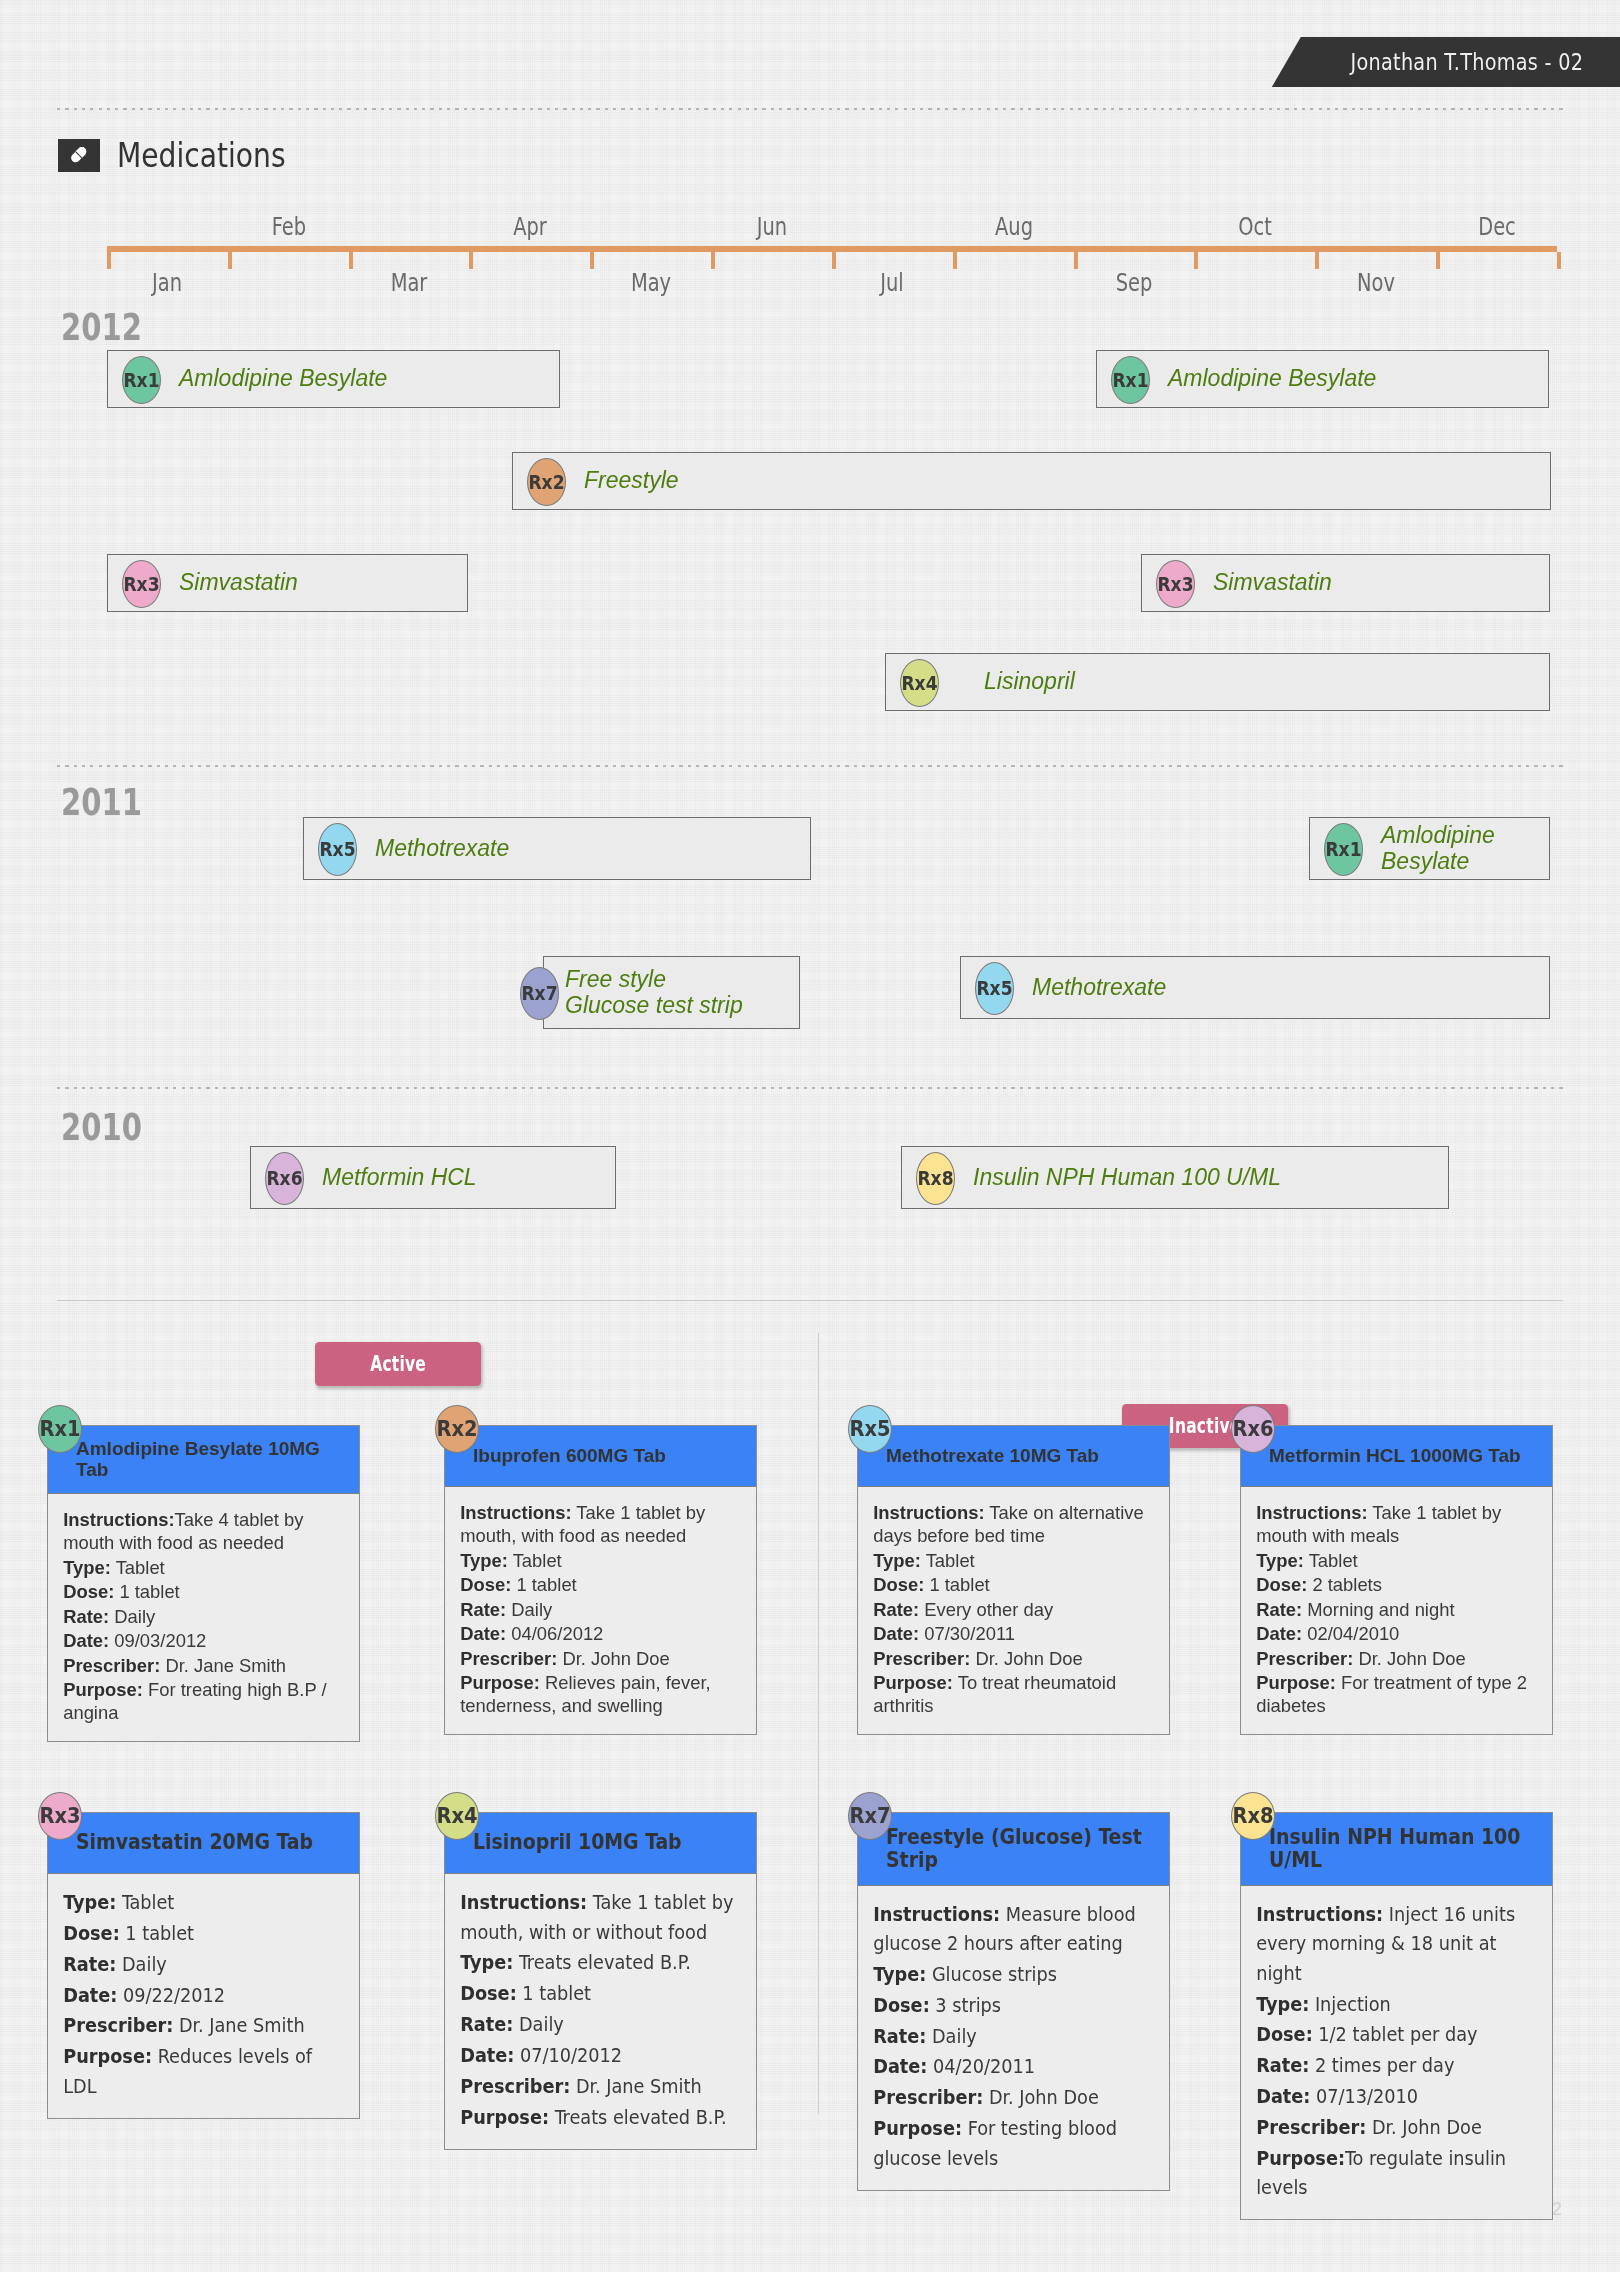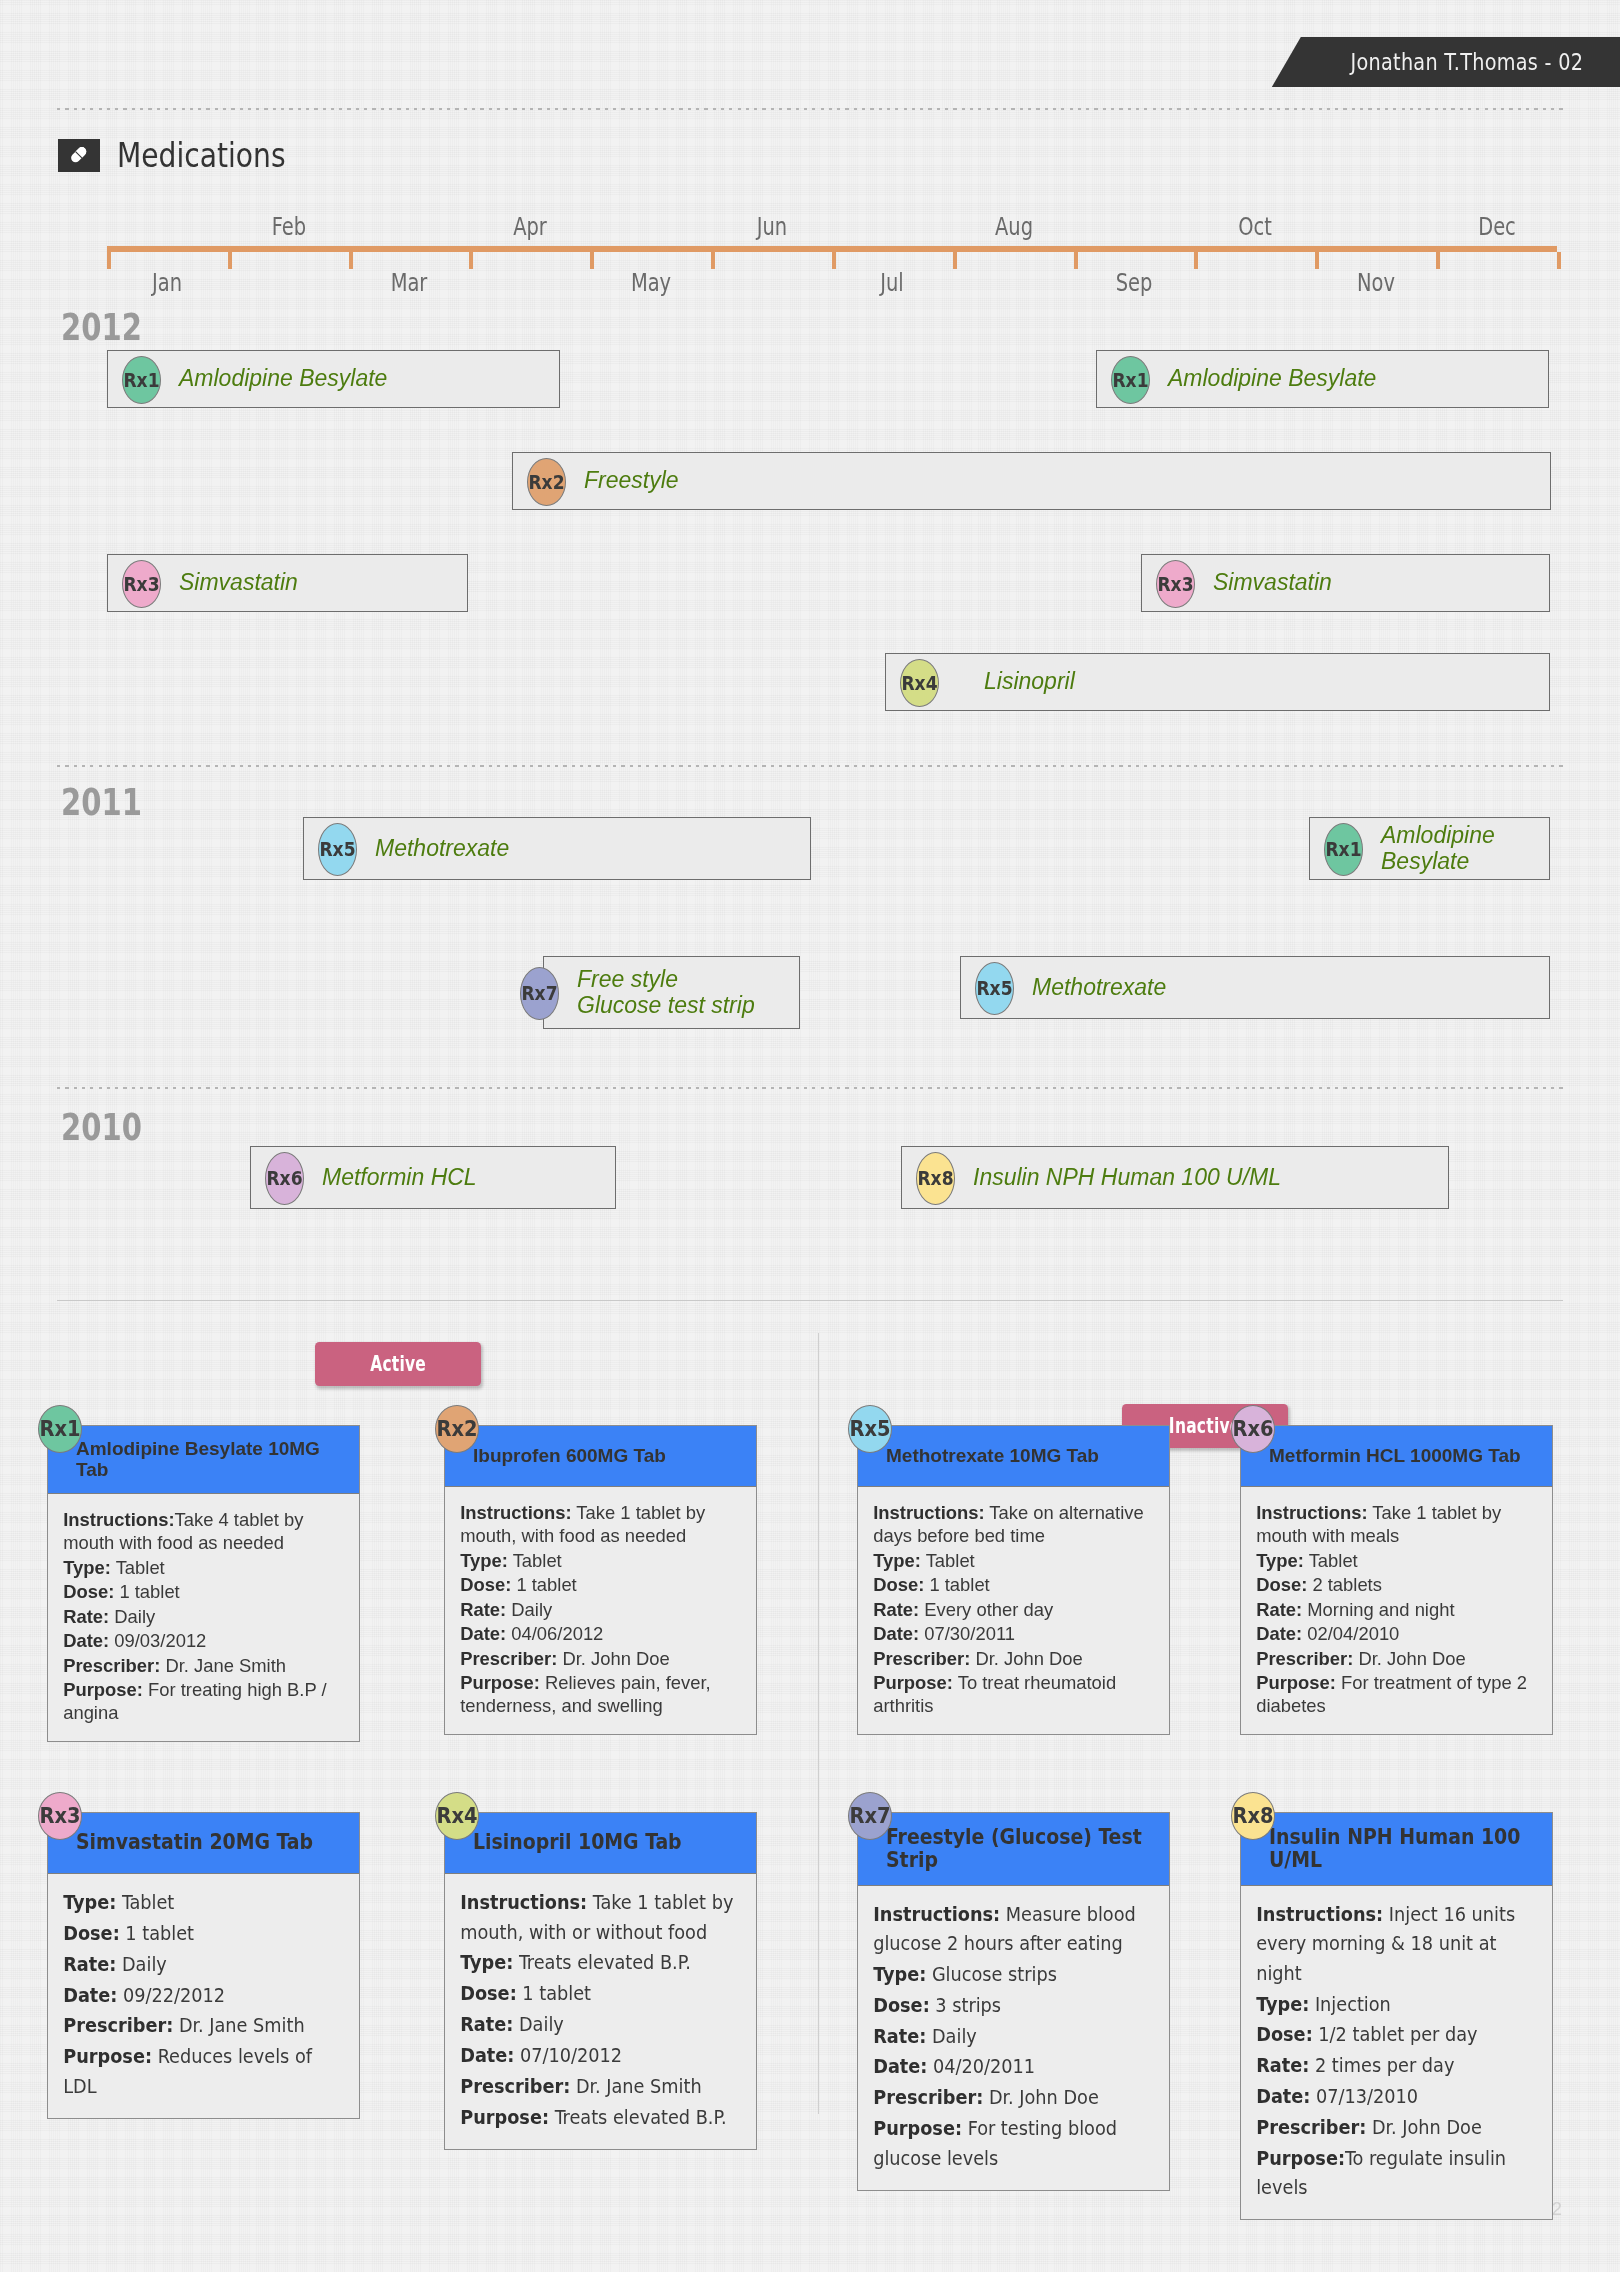--- a/index.html
+++ b/index.html
@@ -255,21 +255,21 @@
         <div class="rx-chip" style="width: 39px; height: 53px; font-size: 19px; background: rgb(147, 216, 239); left: 14px; top: 5.1px;">Rx5</div>
         <div class="med-name" style="margin-left: 71px;">Methotrexate</div>
       </div>
       <div class="med-bar" style="left: 1309px; top: 817px; width: 241px; height: 63px;">
         <div class="rx-chip" style="width: 39px; height: 53px; font-size: 19px; background: rgb(110, 198, 160); left: 14px; top: 5.1px;">Rx1</div>
         <div class="med-name" style="margin-left: 71px;">Amlodipine
 Besylate</div>
       </div>
       <div class="med-bar" style="left: 543px; top: 956px; width: 257px; height: 73px;">
         <div class="rx-chip" style="width: 39px; height: 53px; font-size: 19px; background: rgb(155, 162, 207); left: -24px; top: 9.8px;">Rx7</div>
-        <div class="med-name" style="margin-left: 33px;">Free style
+        <div class="med-name" style="margin-left: 21px;">Free style
 Glucose test strip</div>
       </div>
       <div class="med-bar" style="left: 960px; top: 956px; width: 590px; height: 63px;">
         <div class="rx-chip" style="width: 39px; height: 53px; font-size: 19px; background: rgb(147, 216, 239); left: 14px; top: 5.1px;">Rx5</div>
         <div class="med-name" style="margin-left: 71px;">Methotrexate</div>
       </div>
       <div class="med-bar" style="left: 250px; top: 1146px; width: 366px; height: 63px;">
         <div class="rx-chip" style="width: 39px; height: 53px; font-size: 19px; background: rgb(216, 179, 218); left: 14px; top: 5.1px;">Rx6</div>
         <div class="med-name" style="margin-left: 71px;">Metformin HCL</div>
       </div>

